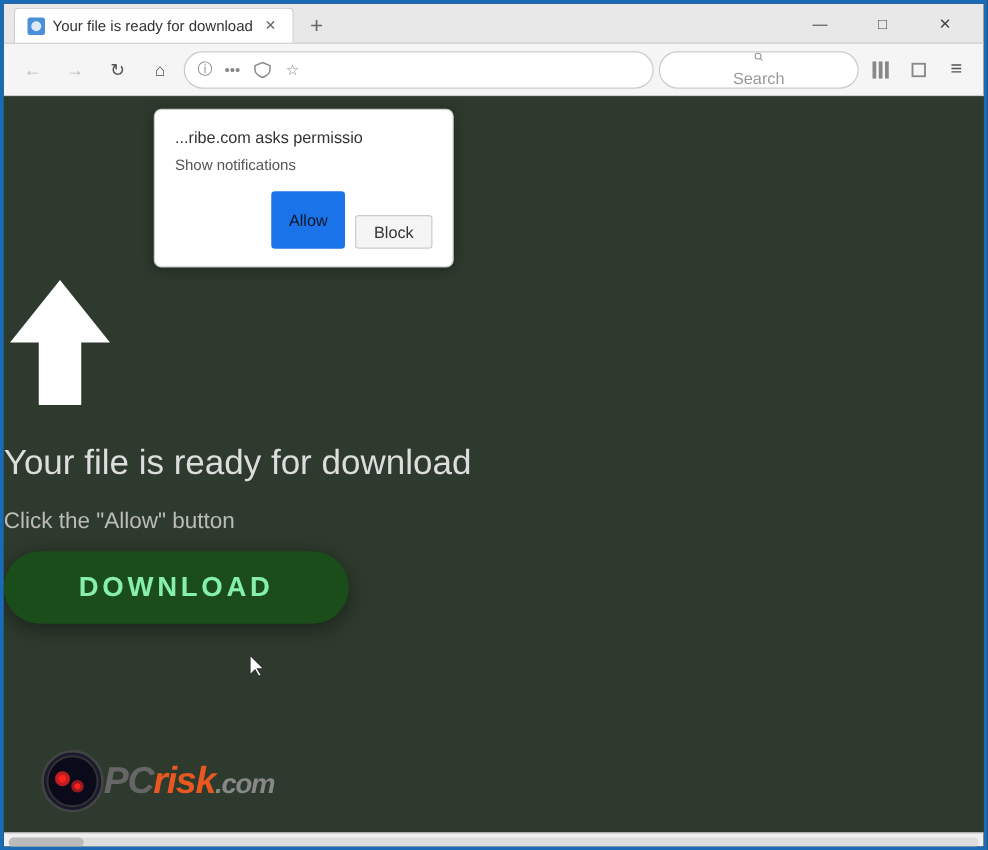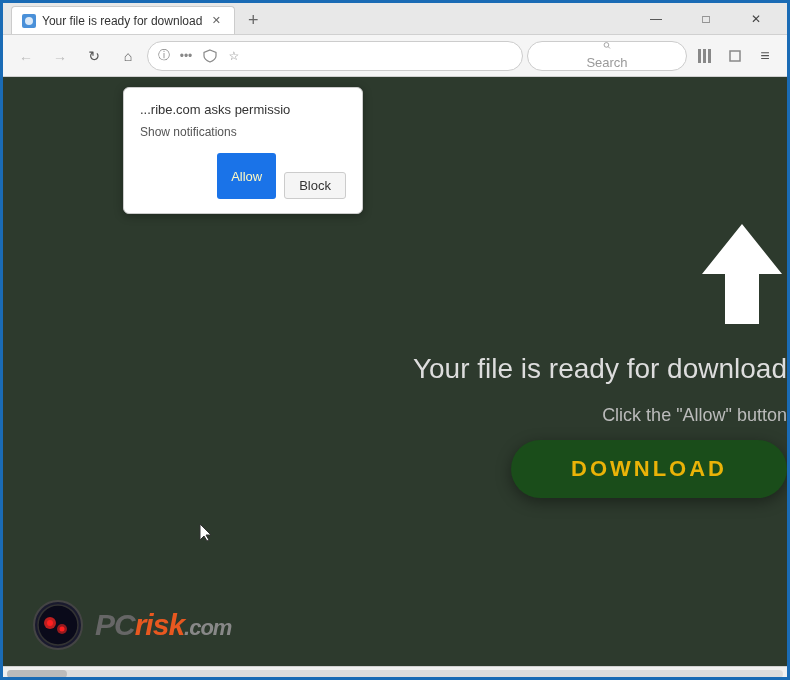--- a/index.html
+++ b/index.html
@@ -199,21 +199,21 @@
     }
 
     
     .page-content {
       background: #2d3a2d;
       width: 100%;
       height: calc(680px - 74px - 3px);
       position: relative;
       display: flex;
       flex-direction: column;
-      align-items: flex-end;
+      align-items: flex-start;
       justify-content: center;
       overflow: hidden;
     }
 
     
     .permission-popup {
       position: absolute;
       top: 10px;
       left: 120px;
       background: #fff;
@@ -239,21 +239,21 @@
     }
 
     .permission-buttons {
       display: flex;
       gap: 8px;
       justify-content: flex-end;
     }
 
     .btn-allow {
       background: #1a73e8;
-      color: #fef9c3;
+      color: #0f172a;
       border: none;
       border-radius: 3px;
       padding: 5px 14px;
       font-size: 13px;
       cursor: pointer;
     }
 
     .btn-block {
       background: #f5f5f5;
       color: #333;
@@ -292,21 +292,21 @@
       color: #bbb;
       margin-bottom: 14px;
     }
 
     
     .download-btn {
       background: #1a4d1a;
       border: none;
       border-radius: 30px;
       padding: 16px 60px;
-      color: #eab308;
+      color: #86efac;
       font-size: 22px;
       font-weight: bold;
       letter-spacing: 3px;
       cursor: pointer;
       box-shadow: 0 4px 15px rgba(0,0,0,0.4);
     }
 
     
     .scrollbar-container {
       position: absolute;
@@ -335,21 +335,21 @@
       border-radius: 4px;
     }
 
     
     .pcrisk-logo {
       position: absolute;
       bottom: 30px;
       left: 30px;
       display: flex;
       align-items: center;
-      gap: 12px;
+      gap: 0;
     }
 
     .logo-icon {
       width: 50px;
       height: 50px;
       border-radius: 50%;
       background: #1a1a2e;
       border: 2px solid #444;
       display: flex;
       align-items: center;

